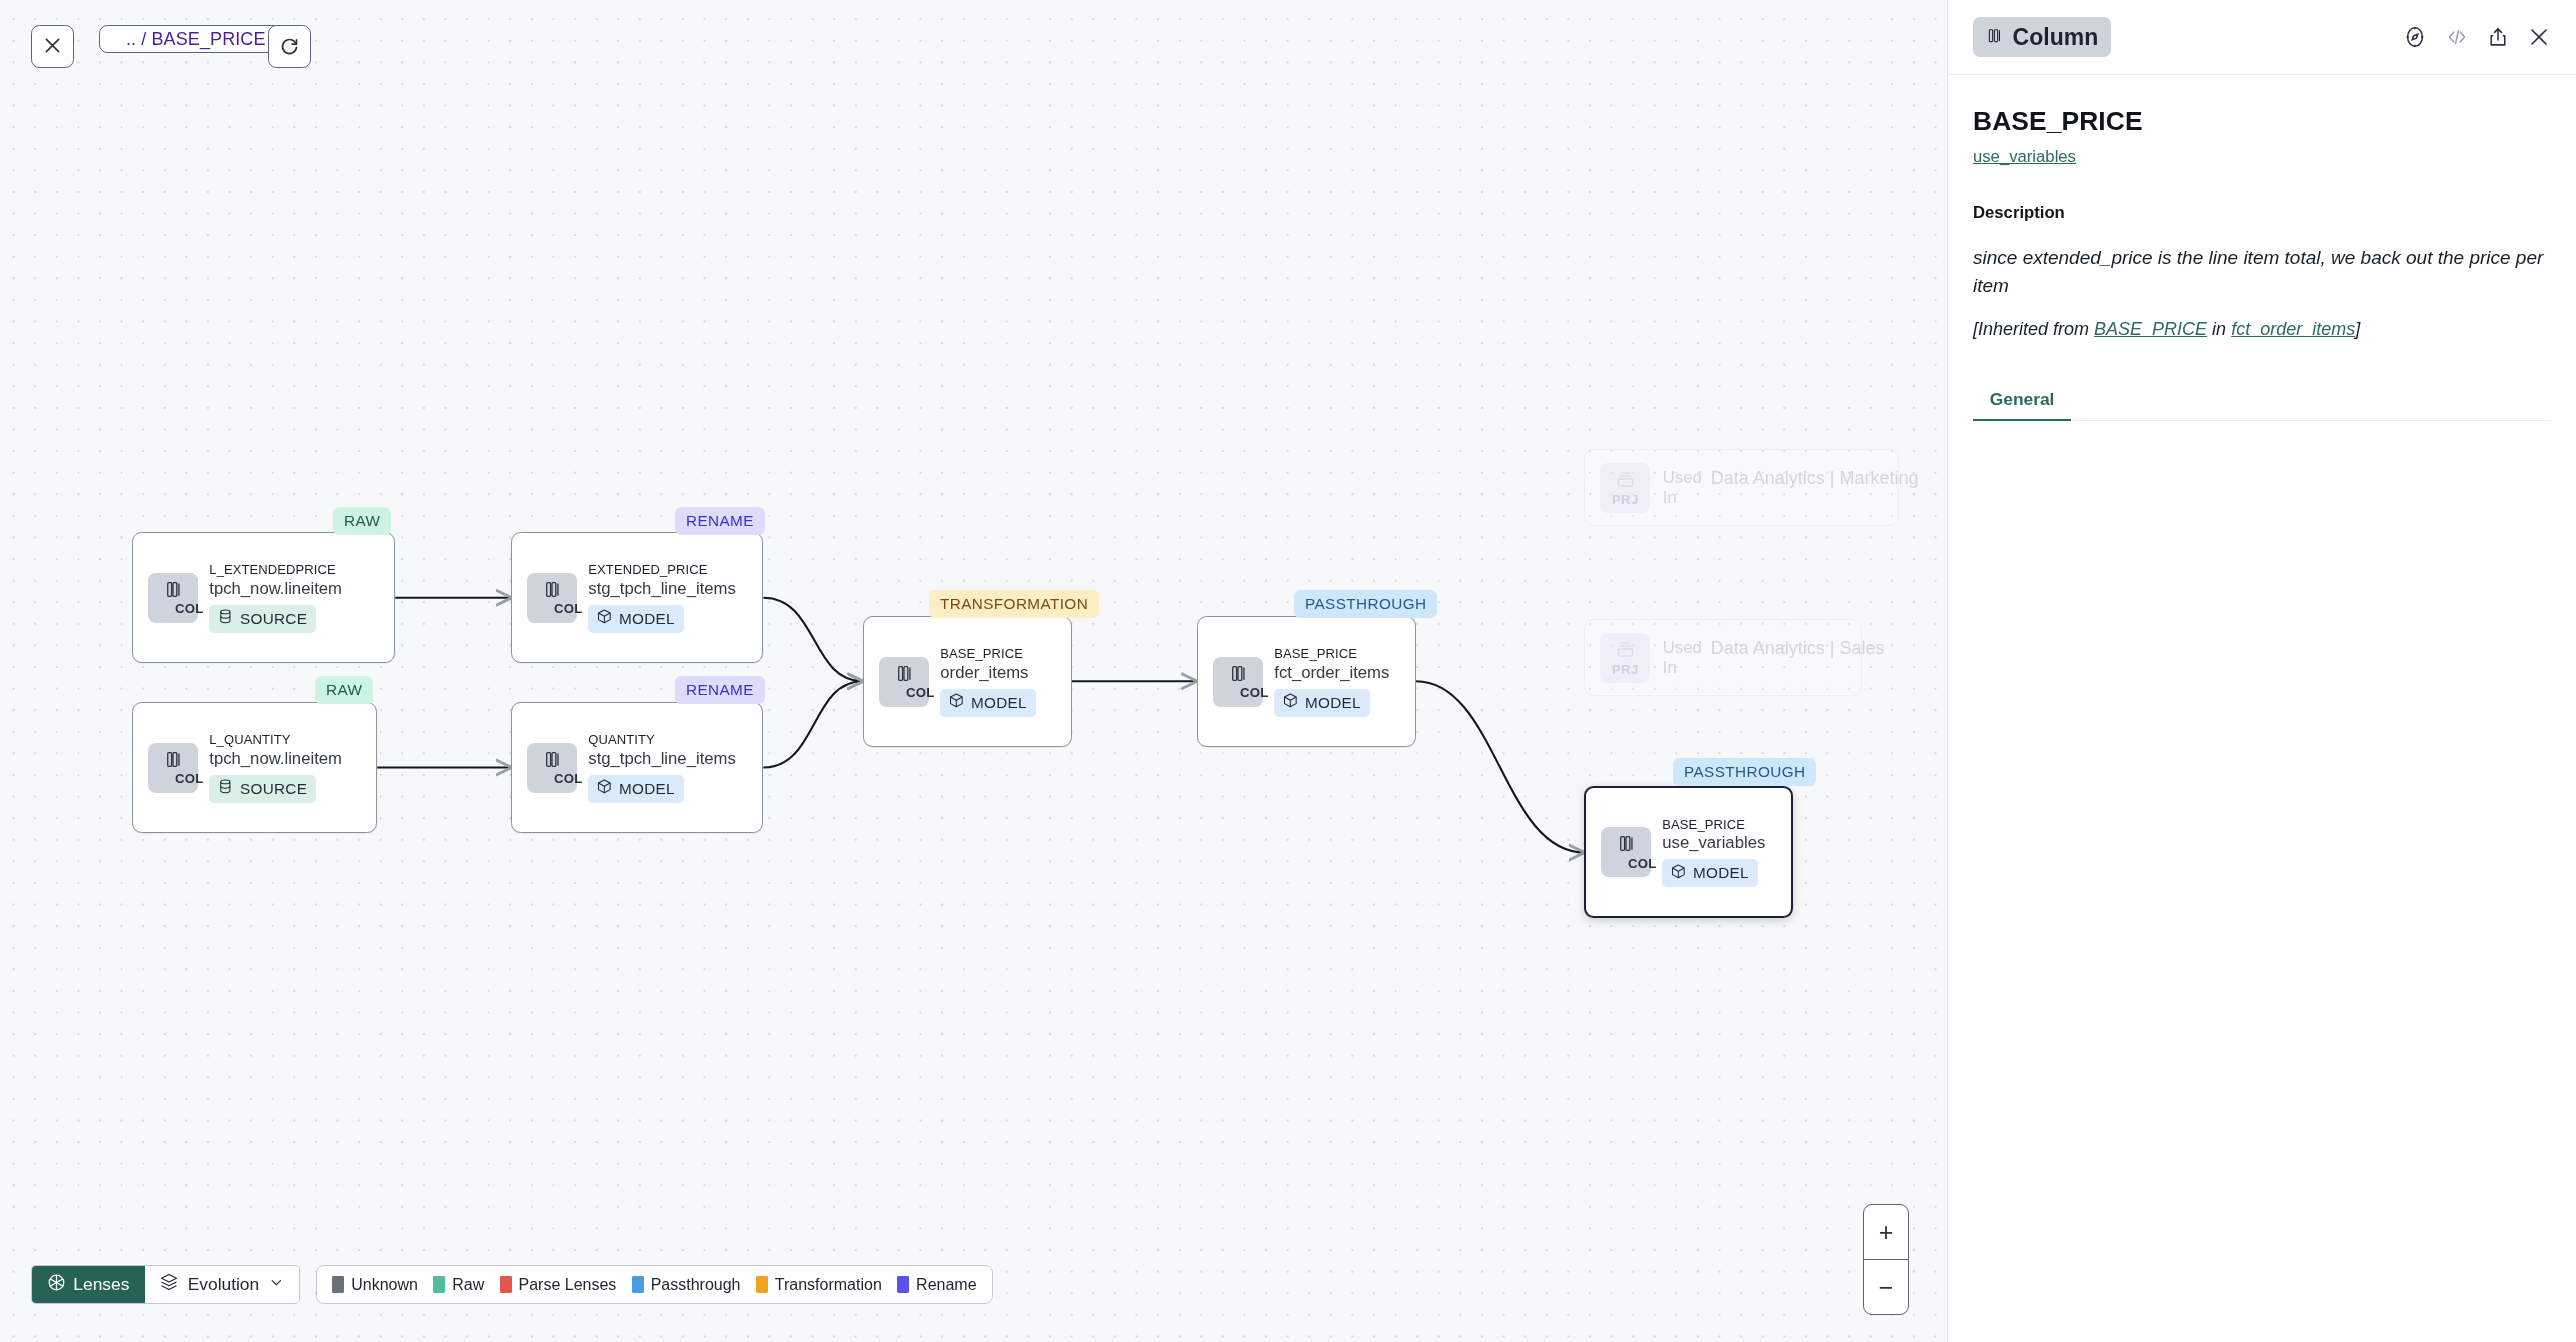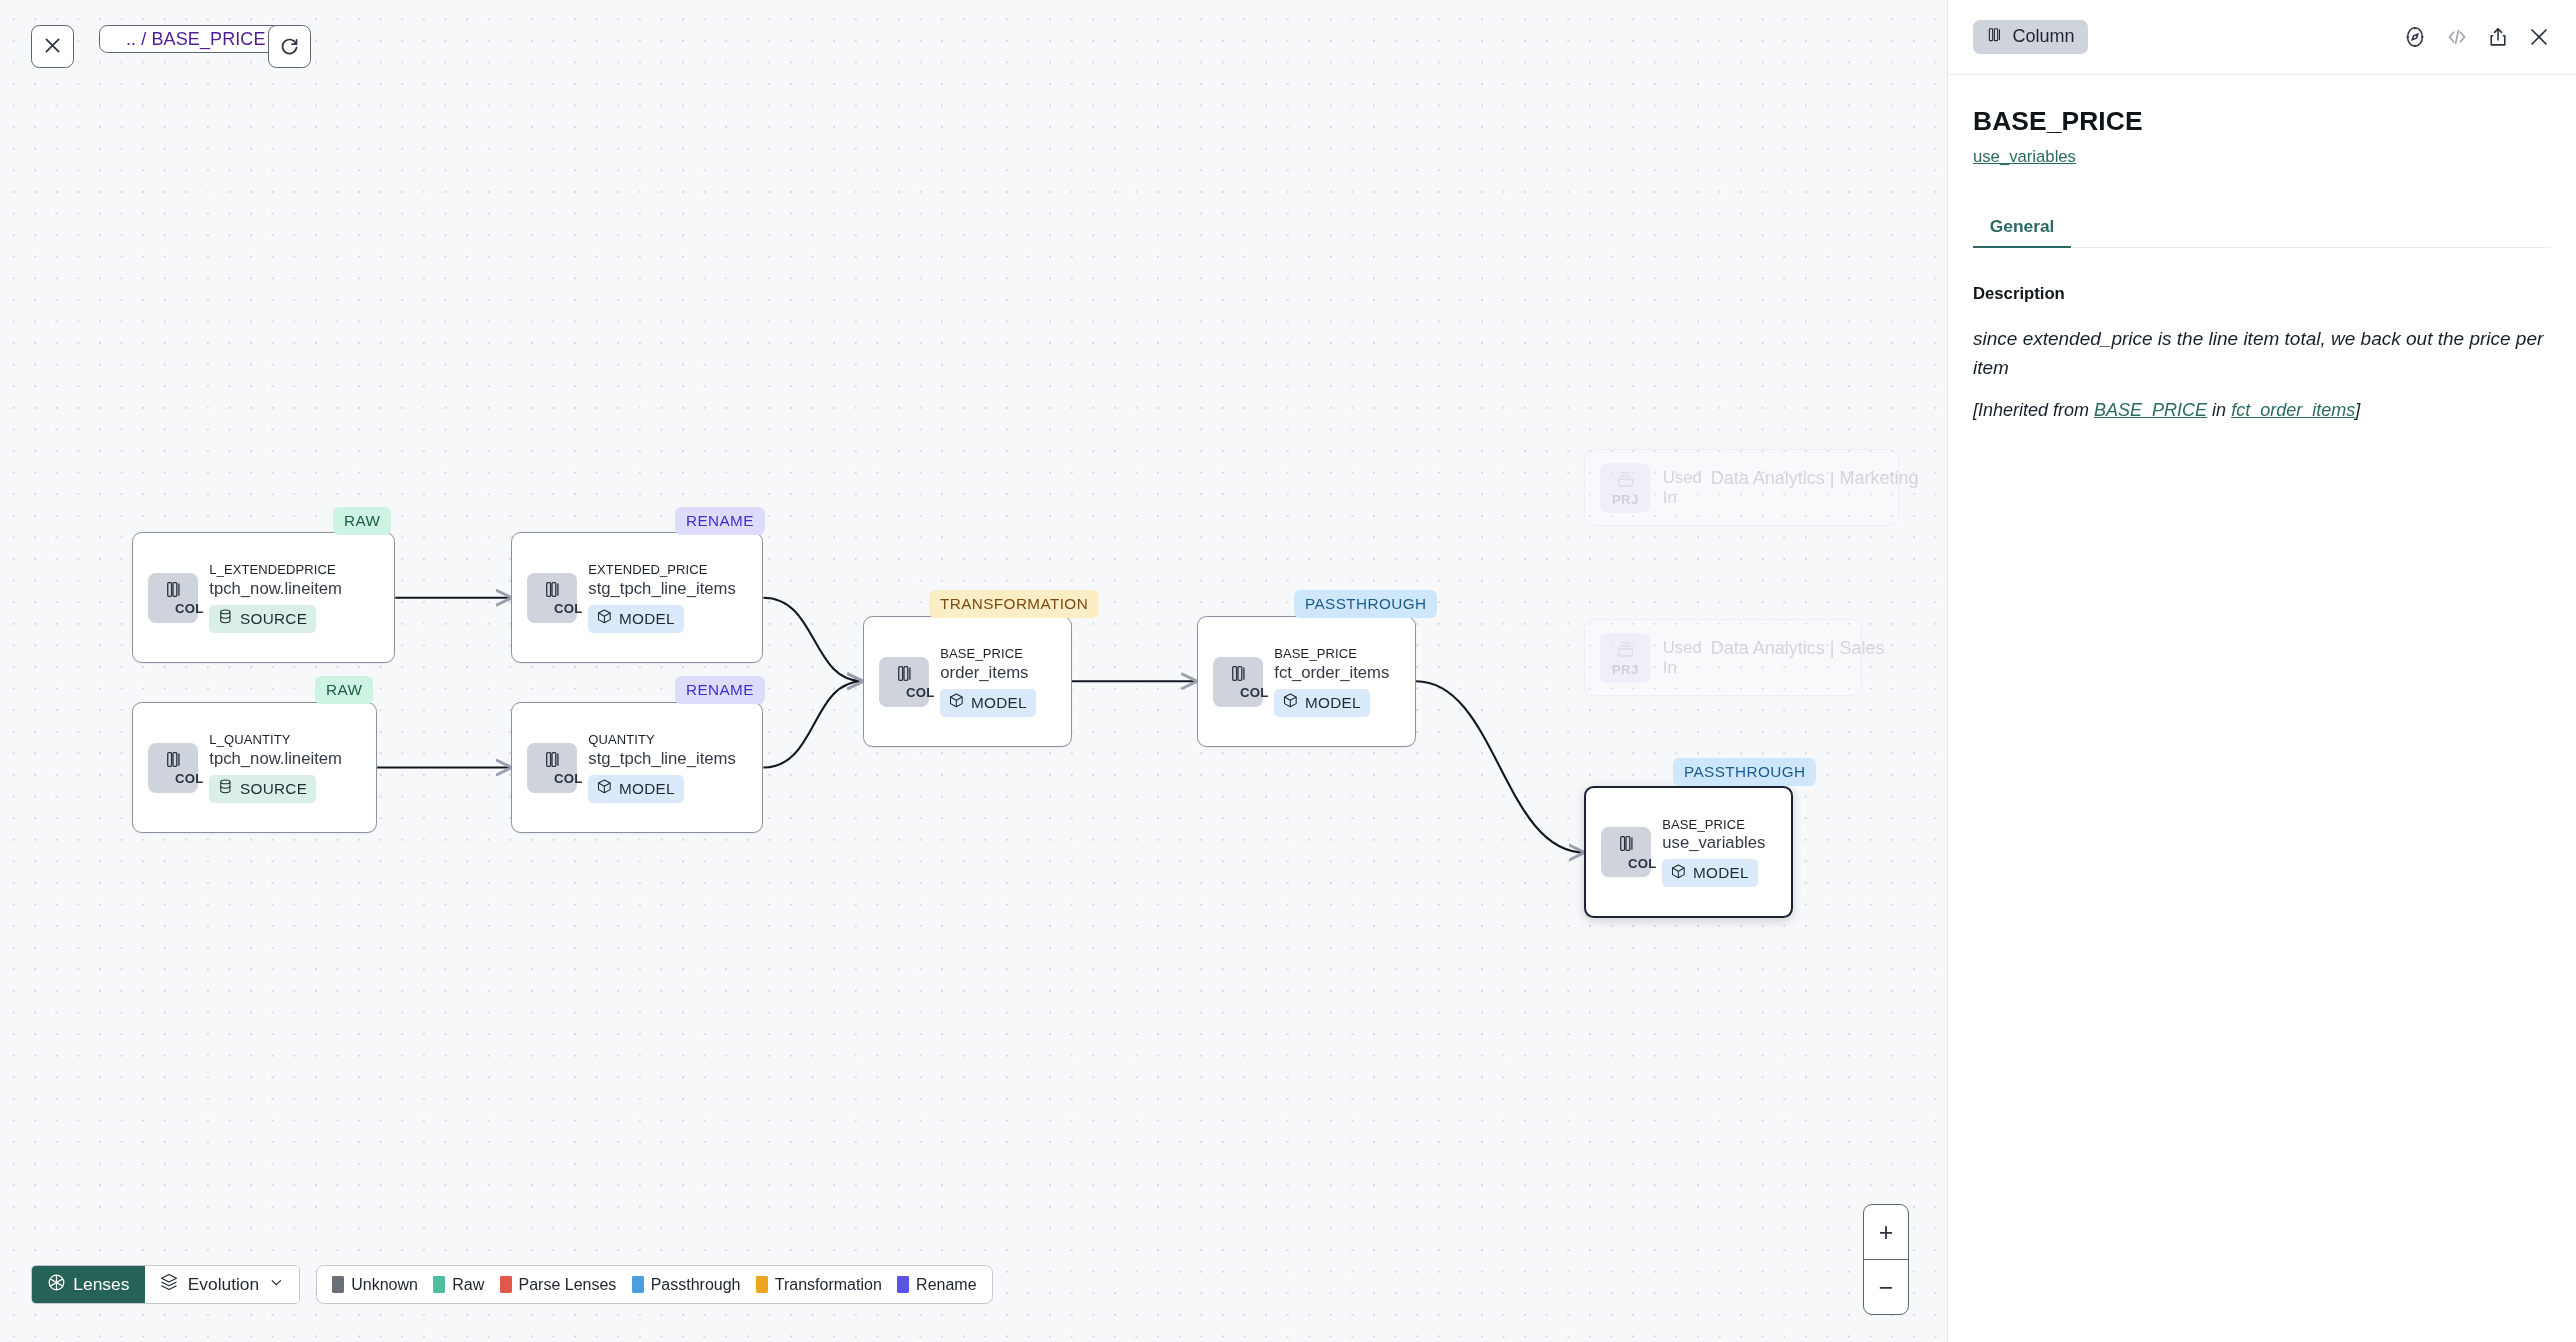--- a/index.html
+++ b/index.html
@@ -135,21 +135,21 @@
 
   
   #panel { width: 629px; height: 1343px; background: #fff; border-left: 0.7px solid #e3e6eb; position: relative; flex: 0 0 auto; }
   #panel-header {
     height: 75px; display: flex; align-items: center; justify-content: space-between;
     padding: 0 25px 0 25px; border-bottom: 0.7px solid #e9ecf1;
   }
   #type-chip {
     display: flex; align-items: center; gap: 9px;
     background: #cfd3dc; border-radius: 7px; padding: 6.3px 13.2px;
-    font-size: 18px; color: #1d2430;
+    font-size: 23px; color: #1d2430; font-weight: bold;
   }
   #header-actions { display: flex; align-items: center; gap: 18px; color: #2b3240; }
   .hdr-icon { display: flex; align-items: center; justify-content: center; }
   #panel-title { margin: 31px 25px 0 25px; font-size: 26.4px; font-weight: 700; color: #101519; letter-spacing: 0.1px; }
   #panel-subtitle {
     margin: 9.7px 25px 0 25px; font-size: 16.7px; color: #2b6a63;
     text-decoration: underline; display: inline-block;
   }
   #tabs { margin: 49px 25px 0 25px; border-bottom: 1.4px solid #e9ecf1; display: flex; }
   .tab { font-size: 17.4px; color: #2b6a63; font-weight: 700; padding: 0 16.7px 10.4px 16.7px; position: relative; }
@@ -496,26 +496,26 @@
           <svg width="24" height="24" viewBox="0 0 24 24" fill="none" stroke="#2b3240" stroke-width="1.7" stroke-linecap="round">
               <path d="M5 5 L19 19 M19 5 L5 19"></path>
             </svg>
         </span>
       </div>
     </div>
 
     <div id="panel-title">BASE_PRICE</div>
     <div><a id="panel-subtitle" href="#">use_variables</a></div>
 
-    <div id="tabs">
-      <div class="tab active">General</div>
-    </div>
-
     <div id="desc-section">
       <div id="desc-label">Description</div>
       <div id="desc-text">since extended_price is the line item total, we back out the price per item</div>
       <div id="desc-inherit">
         <span>[Inherited from </span><a href="#">BASE_PRICE</a><span> in </span><a href="#">fct_order_items</a><span>]</span>
       </div>
     </div>
+
+    <div id="tabs">
+      <div class="tab active">General</div>
+    </div>
   </div>
 </div>
 
 
 </body></html>

